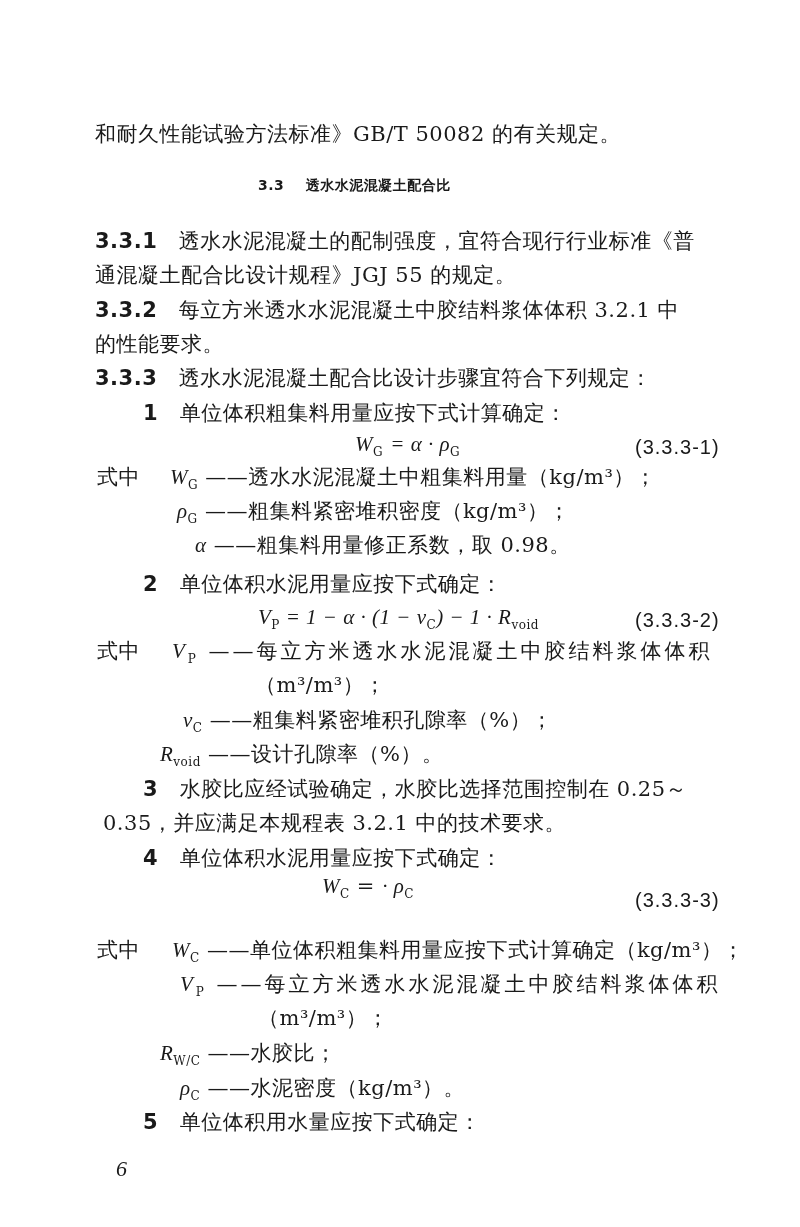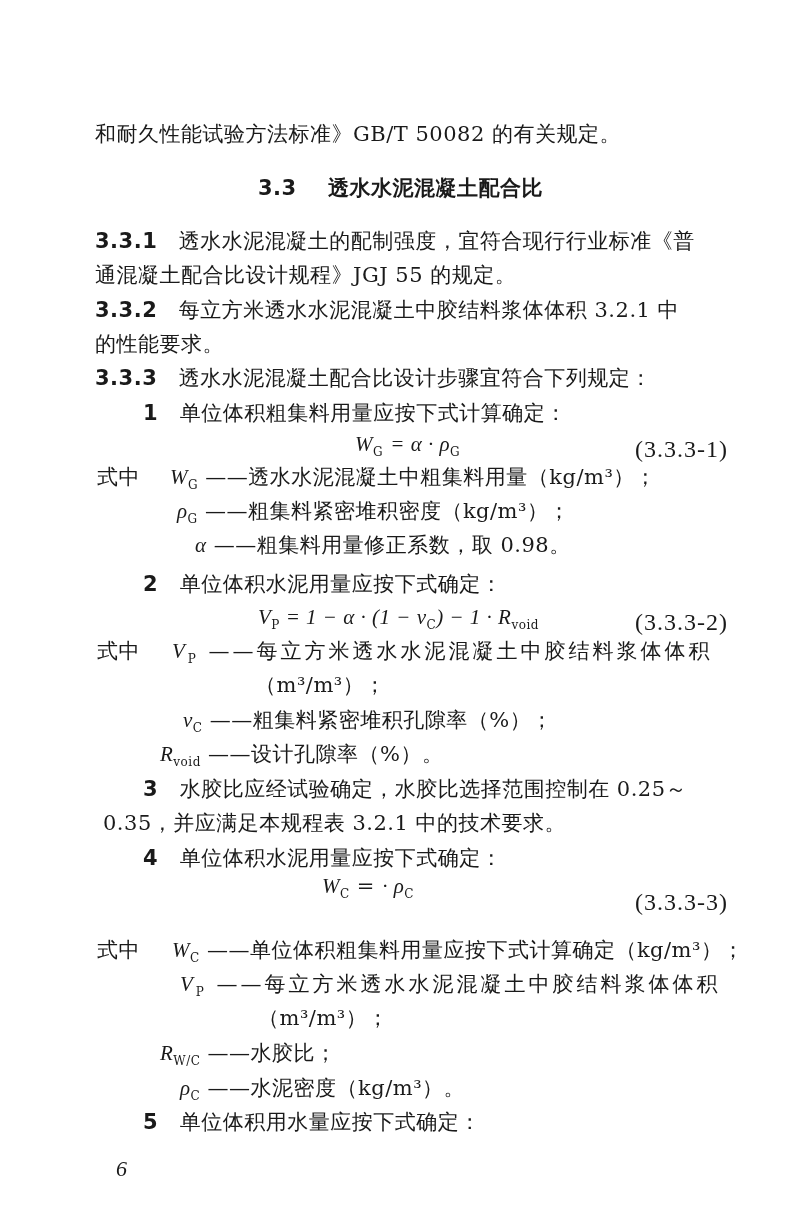--- a/index.html
+++ b/index.html
@@ -5,22 +5,22 @@
   html, body { margin: 0; padding: 0; }
   body {
     width: 800px; height: 1227px; background: #ffffff; color: #1a1a1a;
     font-family: "DejaVu Serif", "Liberation Serif", serif;
     position: relative; overflow: hidden;
   }
   .line { position: absolute; font-size: 21px; white-space: nowrap; line-height: 1; letter-spacing: 0.5px; }
   .bold { font-weight: bold; font-family: "DejaVu Sans", "Liberation Sans", sans-serif; margin-top: 34px; }
   .it { font-style: italic; font-family: "Liberation Serif", serif; }
   sub, sup { font-size: 12px; line-height: 0; }
-  .heading { font-size: 21px; font-weight: bold; font-family: "DejaVu Sans", "Liberation Sans", sans-serif; }
-  .eqno { position: absolute; font-size: 24px; font-family: Liberation Serif, serif; letter-spacing: 1px; }
+  .heading { font-size: 14px; font-weight: bold; font-family: "DejaVu Sans", "Liberation Sans", sans-serif; }
+  .eqno { position: absolute; font-size: 20px; font-family: Liberation Sans, sans-serif; letter-spacing: 1px; }
   .frac { display: inline-block; vertical-align: middle; text-align: center; }
   .frac .top { display: block; border-bottom: 1.5px solid #1a1a1a; padding: 0 6px 3px; }
   .frac .bot { display: block; padding: 3px 6px 0; }
   .pagenum { position: absolute; font-style: italic; font-size: 22px; font-family: "Liberation Serif", serif; }
 </style>
 </head>
 <body>
 
 <div>
 

